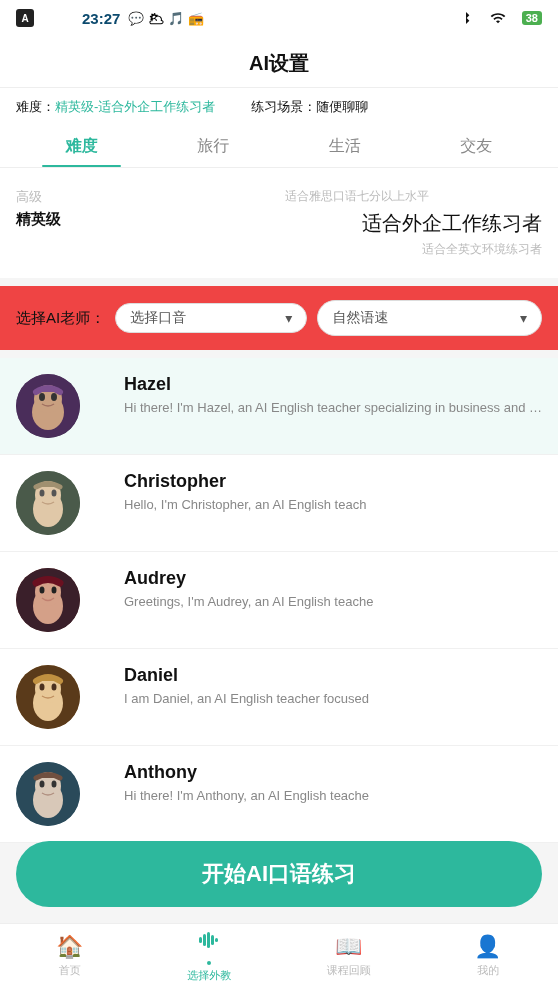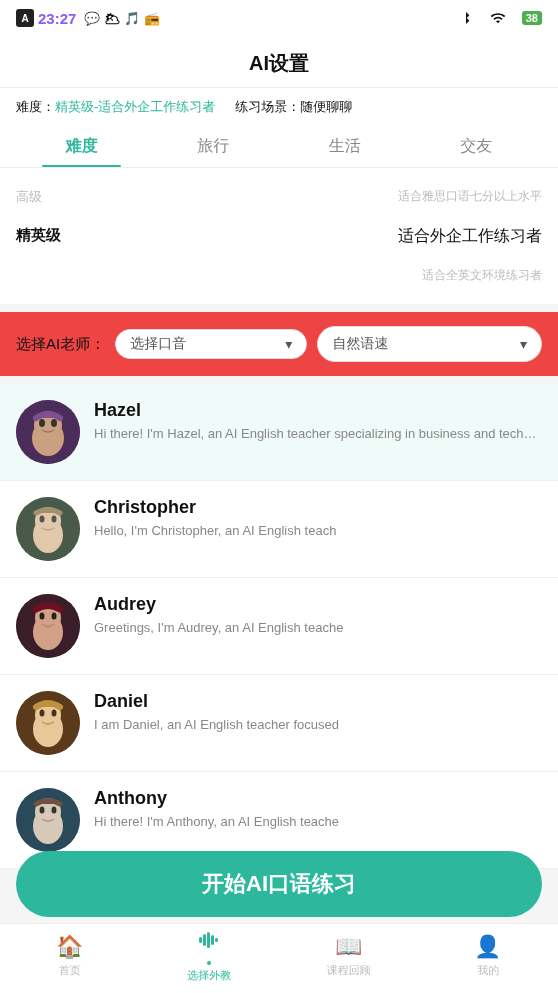--- a/index.html
+++ b/index.html
@@ -38,21 +38,22 @@
       display: flex;
       align-items: center;
       justify-content: center;
       color: #fff;
       font-size: 10px;
       font-weight: bold;
     }
     .status-time {
       font-size: 15px;
       font-weight: 700;
-      color: #8b5cf6;
+      color: #0c4a6e;
+      margin-left: 44px;
     }
     .status-icons {
       display: flex;
       align-items: center;
       gap: 16px;
       justify-content: space-between;
     }
     .status-icons svg {
       width: 16px;
       height: 16px;
@@ -78,21 +79,21 @@
       border-bottom: 1px solid #eee;
     }
 
     
     .info-bar {
       background: #fff;
       padding: 10px 16px;
       font-size: 13px;
       color: #555;
       display: flex;
-      gap: 20px;
+      gap: 36px;
     }
     .info-bar span { color: #111; }
 
     
     .tabs-row {
       background: #fff;
       display: flex;
       padding: 0 16px;
       border-bottom: 1px solid #eee;
       align-items: center;
@@ -212,40 +213,41 @@
     
     .avatar-hazel { background: radial-gradient(circle at 40% 35%, #7c5c8a, #3a2d4a); }
     .avatar-audrey { background: radial-gradient(circle at 40% 35%, #8b4c4c, #3a1f1f); }
     .avatar-christopher { background: radial-gradient(circle at 40% 35%, #8b9e8b, #4a5a4a); }
     .avatar-daniel { background: radial-gradient(circle at 40% 35%, #c4a87a, #6a4a2a); }
     .avatar-anthony { background: radial-gradient(circle at 40% 35%, #7a9aaa, #3a5a6a); }
 
     .teacher-info {
       flex: 1;
       min-width: 0;
+      margin-left: 30px;
     }
     .teacher-name {
       font-size: 18px;
       font-weight: 700;
       color: #111;
       margin-bottom: 4px;
     }
     .teacher-desc {
       font-size: 13px;
       color: #888;
       white-space: nowrap;
       overflow: hidden;
       text-overflow: ellipsis;
       line-height: 1.4;
     }
 
     
     .start-btn-container {
       position: sticky;
-      bottom: 60px;
+      bottom: 70px;
       padding: 16px;
       background: transparent;
     }
     .start-btn {
       width: 100%;
       background: #2db89d;
       color: #fff;
       font-size: 22px;
       font-weight: 700;
       border: none;
@@ -336,25 +338,25 @@
 </div>
 
 <div class="tabs-row">
   <div class="tab-item active">难度</div>
   <div class="tab-item">旅行</div>
   <div class="tab-item">生活</div>
   <div class="tab-item">交友</div>
 </div>
 
 <div class="diff-section">
-  <div style="display:grid; grid-template-columns:1fr 1fr; gap:20px 12px; margin-top:6px;">
+  <div style="display:grid; grid-template-columns:1fr 1fr; gap:4px 12px; margin-top:6px;">
     <div class="diff-gray">高级</div>
-    <div class="diff-gray" style="text-align:right; font-size:12px; color:#bbb;">适合雅思口语七分以上水平</div>
+    <div class="diff-gray" style="text-align:left; font-size:12px; color:#bbb;">适合雅思口语七分以上水平</div>
     <div class="diff-bold">精英级</div>
-    <div class="diff-right-gray" style="text-align:right; font-size:16px; color:#111; font-weight:500;">适合外企工作练习者</div>
+    <div class="diff-right-gray" style="text-align:right; font-size:20px; color:#111; font-weight:500;">适合外企工作练习者</div>
     <div></div>
     <div class="diff-sublabel">适合全英文环境练习者</div>
   </div>
 </div>
 
 <div class="selector-row">
   <span class="selector-label">选择AI老师：</span>
   <div class="selector-dropdown">
     <span>选择口音</span>
     <span>▾</span>

